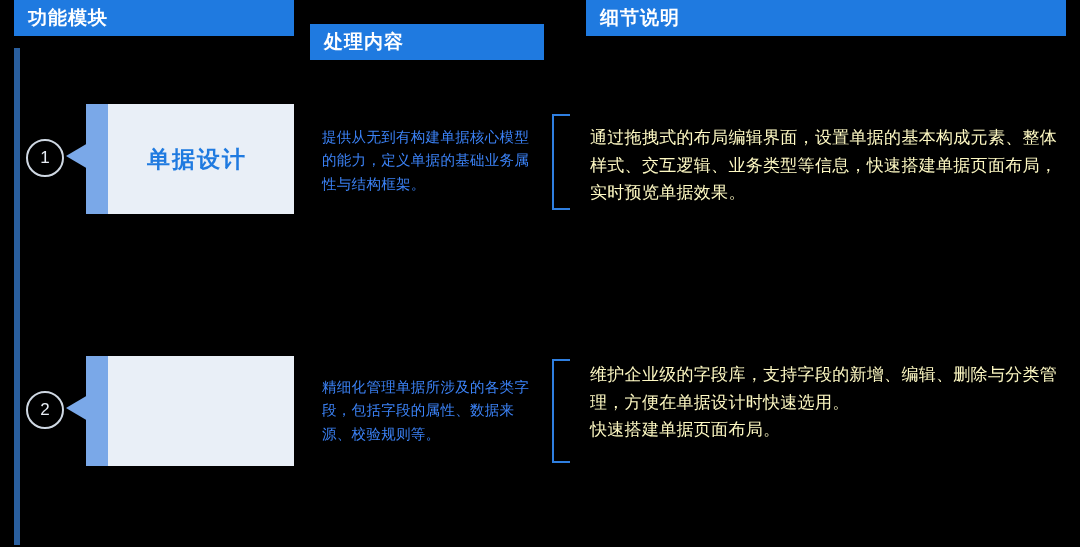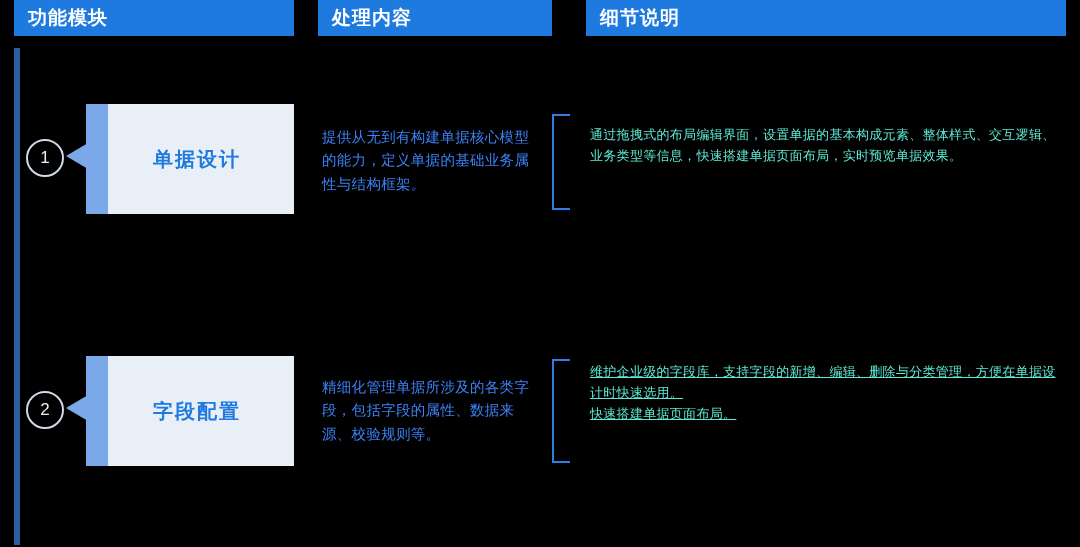--- a/index.html
+++ b/index.html
@@ -33,21 +33,21 @@
     align-items: center;
   }
   .header .htext {
     color: #ffffff;
     font-size: 19px;
     font-weight: bold;
     padding-left: 14px;
     letter-spacing: 1px;
   }
   #hdr-0 { left: 14px;  width: 280px; }
-  #hdr-1 { left: 318px; width: 234px; }
+  #hdr-1 { left: 310px; width: 234px; margin-top: 24px; }
   #hdr-2 { left: 586px; width: 480px; text-align: center; }
 
   
   .rail {
     position: absolute;
     left: 14px;
     top: 48px;
     width: 6px;
     height: 497px;
     background: #2a5f9e;
@@ -97,21 +97,21 @@
   .module-box .accent {
     position: absolute;
     left: 0;
     top: 0;
     bottom: 0;
     width: 22px;
     background: #7aa8e8;
   }
   .module-box .mtext {
     color: #1f7ae0;
-    font-size: 20px;
+    font-size: 23px;
     font-weight: bold;
     letter-spacing: 2px;
     padding-left: 14px;
   }
 
   
   .proc-text {
     position: absolute;
     left: 322px;
     width: 218px;
@@ -129,22 +129,22 @@
     border-left: 2px solid #2f7fe0;
     border-top: 2px solid #2f7fe0;
     border-bottom: 2px solid #2f7fe0;
   }
 
   
   .detail-text {
     position: absolute;
     left: 590px;
     width: 476px;
-    color: #5eead4;
-    font-size: 13px;
+    color: #fef9c3;
+    font-size: 17px;
     line-height: 1.62;
     letter-spacing: 0.3px;
   }
   .detail-text div { white-space: pre-wrap; }
 </style>
 </head>
 <body>
 
 <div class="canvas">
 
@@ -176,25 +176,24 @@
     </div>
   </div>
 
   <div class="row" style="top:174px;height:126px;">
     <div class="num-circle" style="top:217px;">2</div>
     <svg class="connector" style="top:221px;" viewBox="0 0 26 26">
       <path d="M26 0 L26 26 L4 13 Z" fill="#7aa8e8"></path>
     </svg>
     <div class="module-box" style="top:182px;height:110px;">
       <div class="accent"></div>
-      <span class="mtext">字段配置</span>
     </div>
     <div class="proc-text" style="top:202px;">精细化管理单据所涉及的各类字段，包括字段的属性、数据来源、校验规则等。</div>
     <div class="bracket" style="top:185px;height:100px;"></div>
-    <div class="detail-text" style="top:187px;text-decoration:underline;">
+    <div class="detail-text" style="top:187px;">
       <div>维护企业级的字段库，支持字段的新增、编辑、删除与分类管理，方便在单据设计时快速选用。</div>
       <div>快速搭建单据页面布局。</div>
     </div>
   </div>
 
   <div class="row" style="top:300px;height:126px;">
     
     
     
     

